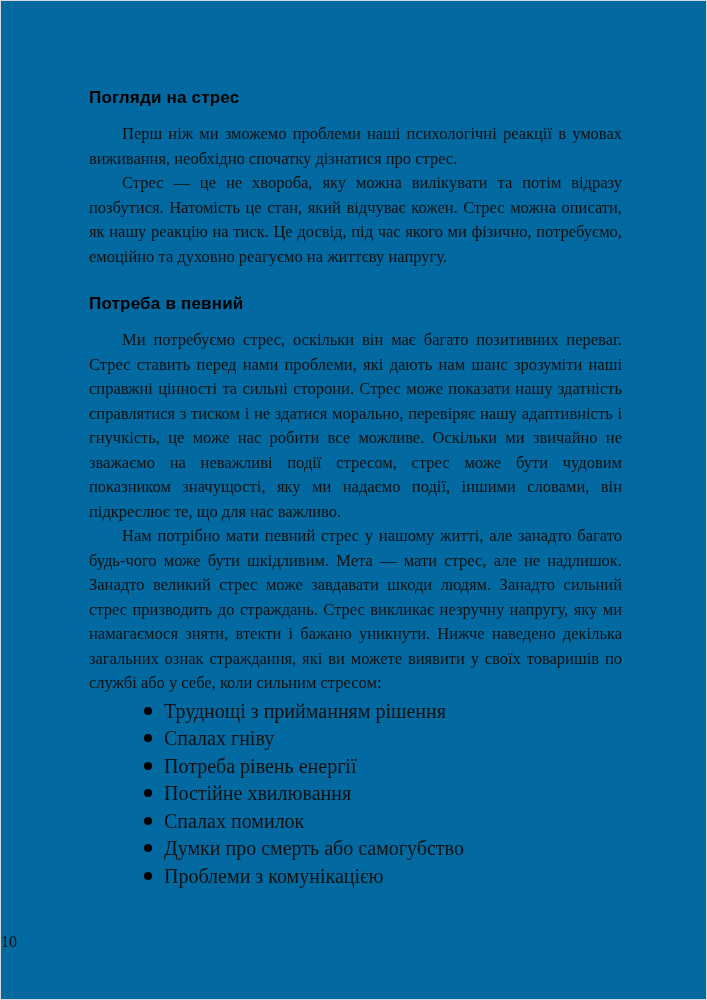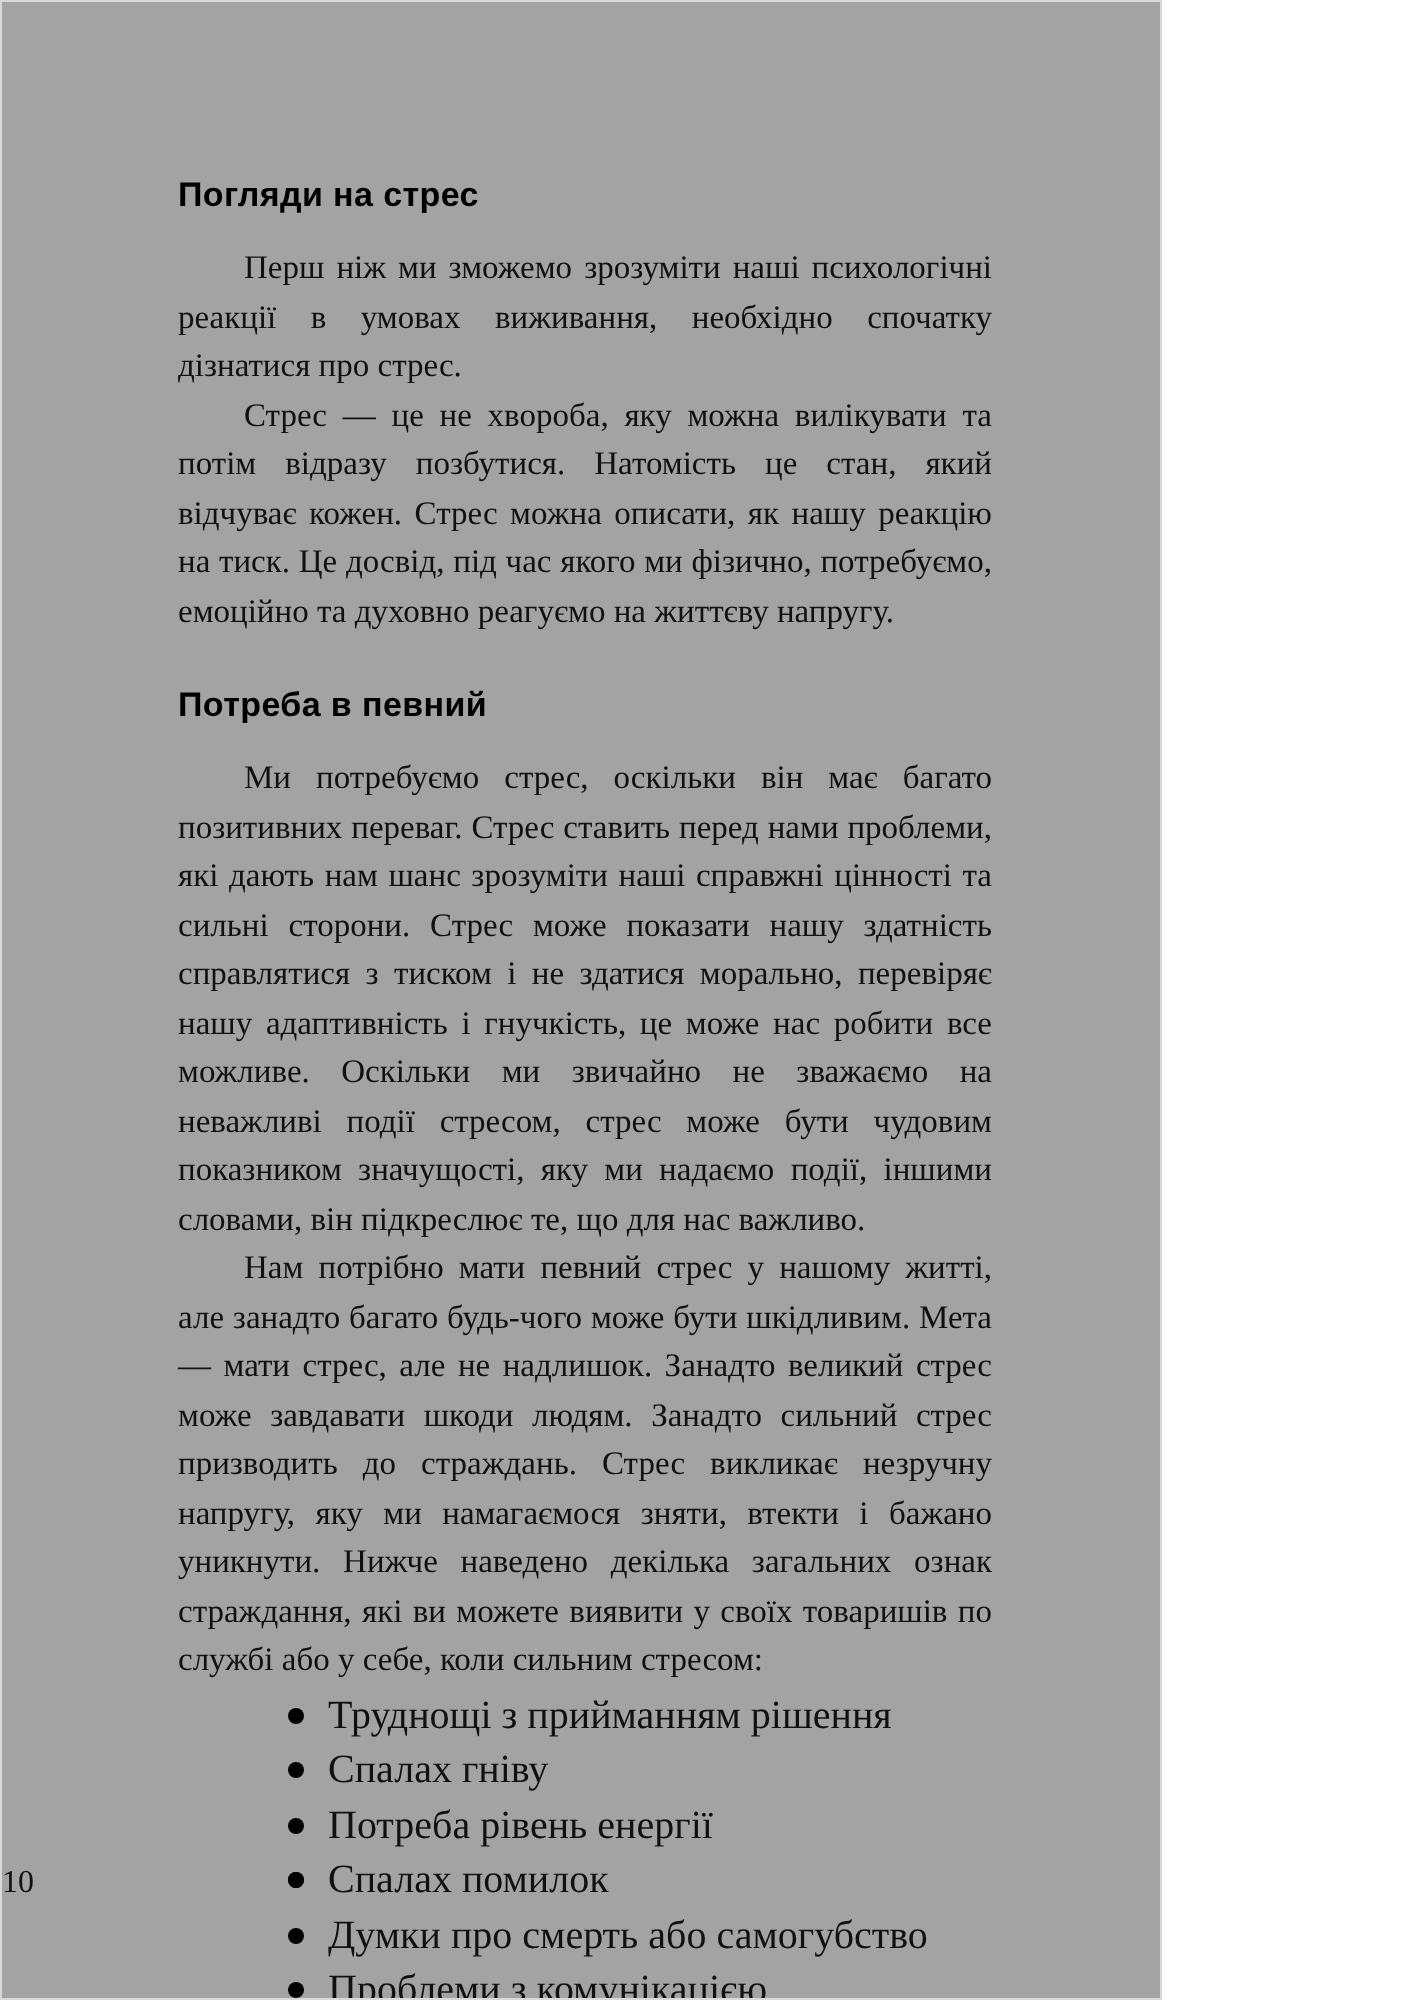--- a/index.html
+++ b/index.html
@@ -1,21 +1,21 @@
 <!DOCTYPE html>
 <html><head>
 <meta charset="utf-8">
 <style>
   * { box-sizing: border-box; }
   html, body { margin: 0; padding: 0; background: #ffffff; }
   .page {
     position: relative;
-    width: 581px;
+    width: 707px;
     height: 1000px;
-    background: #a3a3a3;
+    background: #0369a1;
     border: 1px solid #d8d8d8;
     padding: 87px 84px 0 88px;
     overflow: hidden;
     font-family: "Liberation Serif", serif;
     color: #111111;
   }
   .section-heading {
     font-family: "Liberation Sans", sans-serif;
     font-weight: bold;
     font-size: 17px;
@@ -68,21 +68,21 @@
     color: #111111;
   }
 </style>
 </head>
 <body>
 
 <div class="page">
 
   <section>
     <h2 class="section-heading">Погляди на стрес</h2>
-    <p class="para">Перш ніж ми зможемо зрозуміти наші психологічні реакції в умовах виживання, необхідно спочатку дізнатися про стрес.</p>
+    <p class="para">Перш ніж ми зможемо проблеми наші психологічні реакції в умовах виживання, необхідно спочатку дізнатися про стрес.</p>
     <p class="para">Стрес — це не хвороба, яку можна вилікувати та потім відразу позбутися. Натомість це стан, який відчуває кожен. Стрес можна описати, як нашу реакцію на тиск. Це досвід, під час якого ми фізично, потребуємо, емоційно та духовно реагуємо на життєву напругу.</p>
   </section>
 
   <section>
     <h2 class="section-heading second">Потреба в певний</h2>
     <p class="para">Ми потребуємо стрес, оскільки він має багато позитивних переваг. Стрес ставить перед нами проблеми, які дають нам шанс зрозуміти наші справжні цінності та сильні сторони. Стрес може показати нашу здатність справлятися з тиском і не здатися морально, перевіряє нашу адаптивність і гнучкість, це може нас робити все можливе. Оскільки ми звичайно не зважаємо на неважливі події стресом, стрес може бути чудовим показником значущості, яку ми надаємо події, іншими словами, він підкреслює те, що для нас важливо.</p>
     <p class="para">Нам потрібно мати певний стрес у нашому житті, але занадто багато будь-чого може бути шкідливим. Мета — мати стрес, але не надлишок. Занадто великий стрес може завдавати шкоди людям. Занадто сильний стрес призводить до страждань. Стрес викликає незручну напругу, яку ми намагаємося зняти, втекти і бажано уникнути. Нижче наведено декілька загальних ознак страждання, які ви можете виявити у своїх товаришів по службі або у себе, коли сильним стресом:</p>
 
     <ul class="bullet-list">
       <li>
@@ -92,20 +92,21 @@
       <li>
         <span class="dot"></span>
         <span>Спалах гніву</span>
       </li>
       <li>
         <span class="dot"></span>
         <span>Потреба рівень енергії</span>
       </li>
       <li>
         <span class="dot"></span>
+        <span>Постійне хвилювання</span>
       </li>
       <li>
         <span class="dot"></span>
         <span>Спалах помилок</span>
       </li>
       <li>
         <span class="dot"></span>
         <span>Думки про смерть або самогубство</span>
       </li>
       <li>

